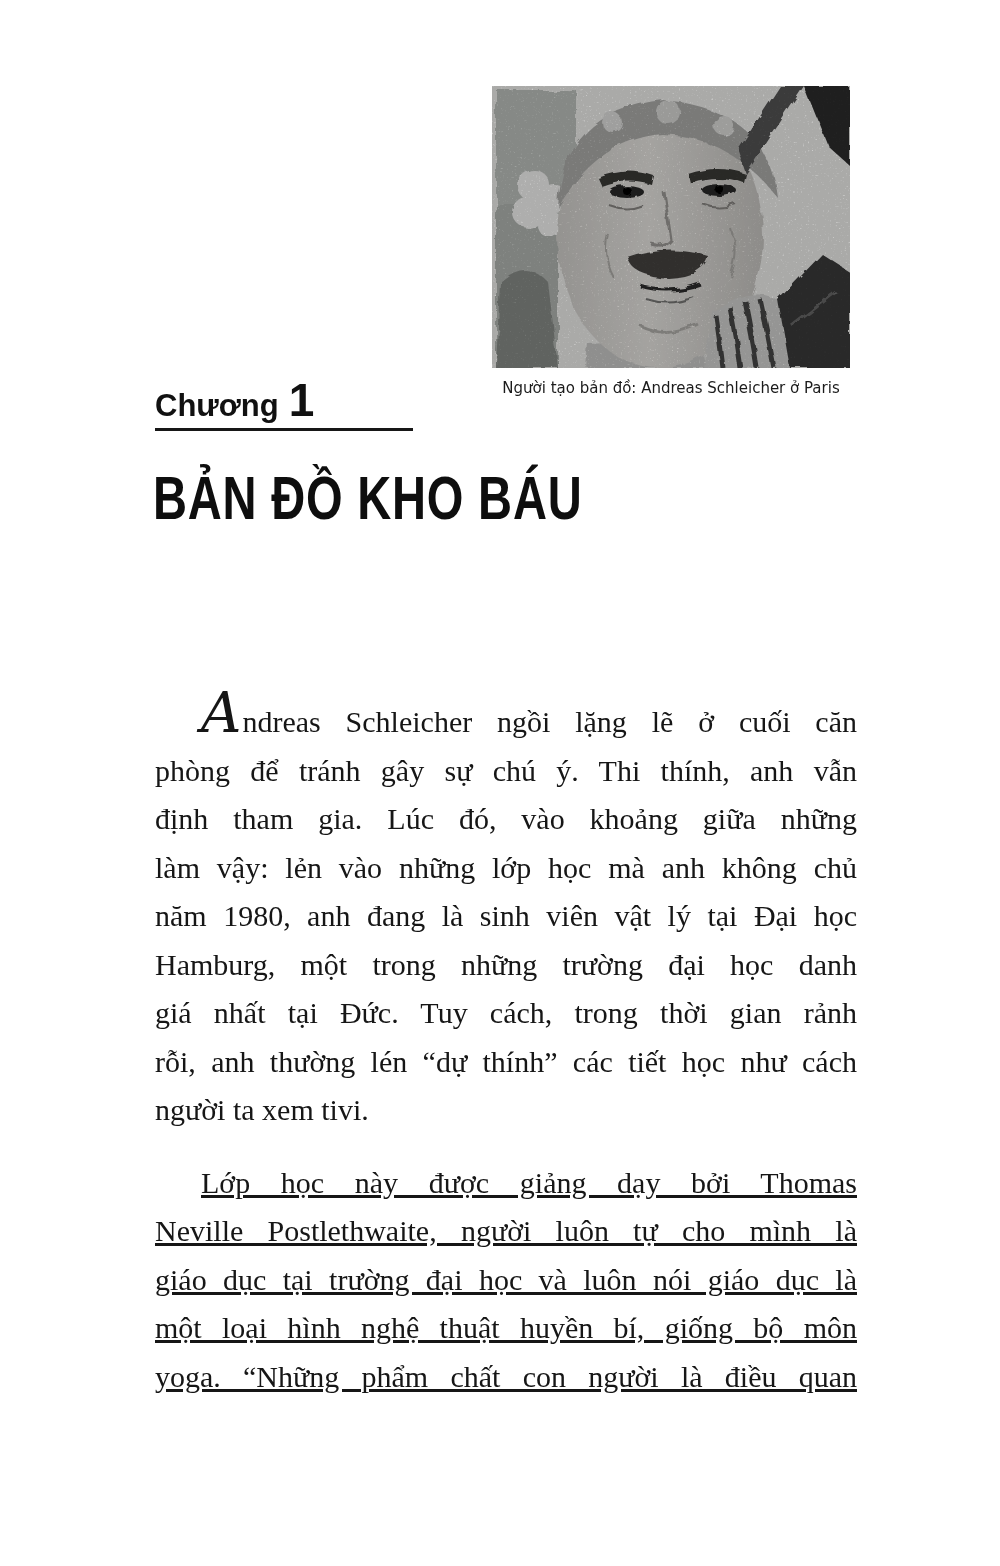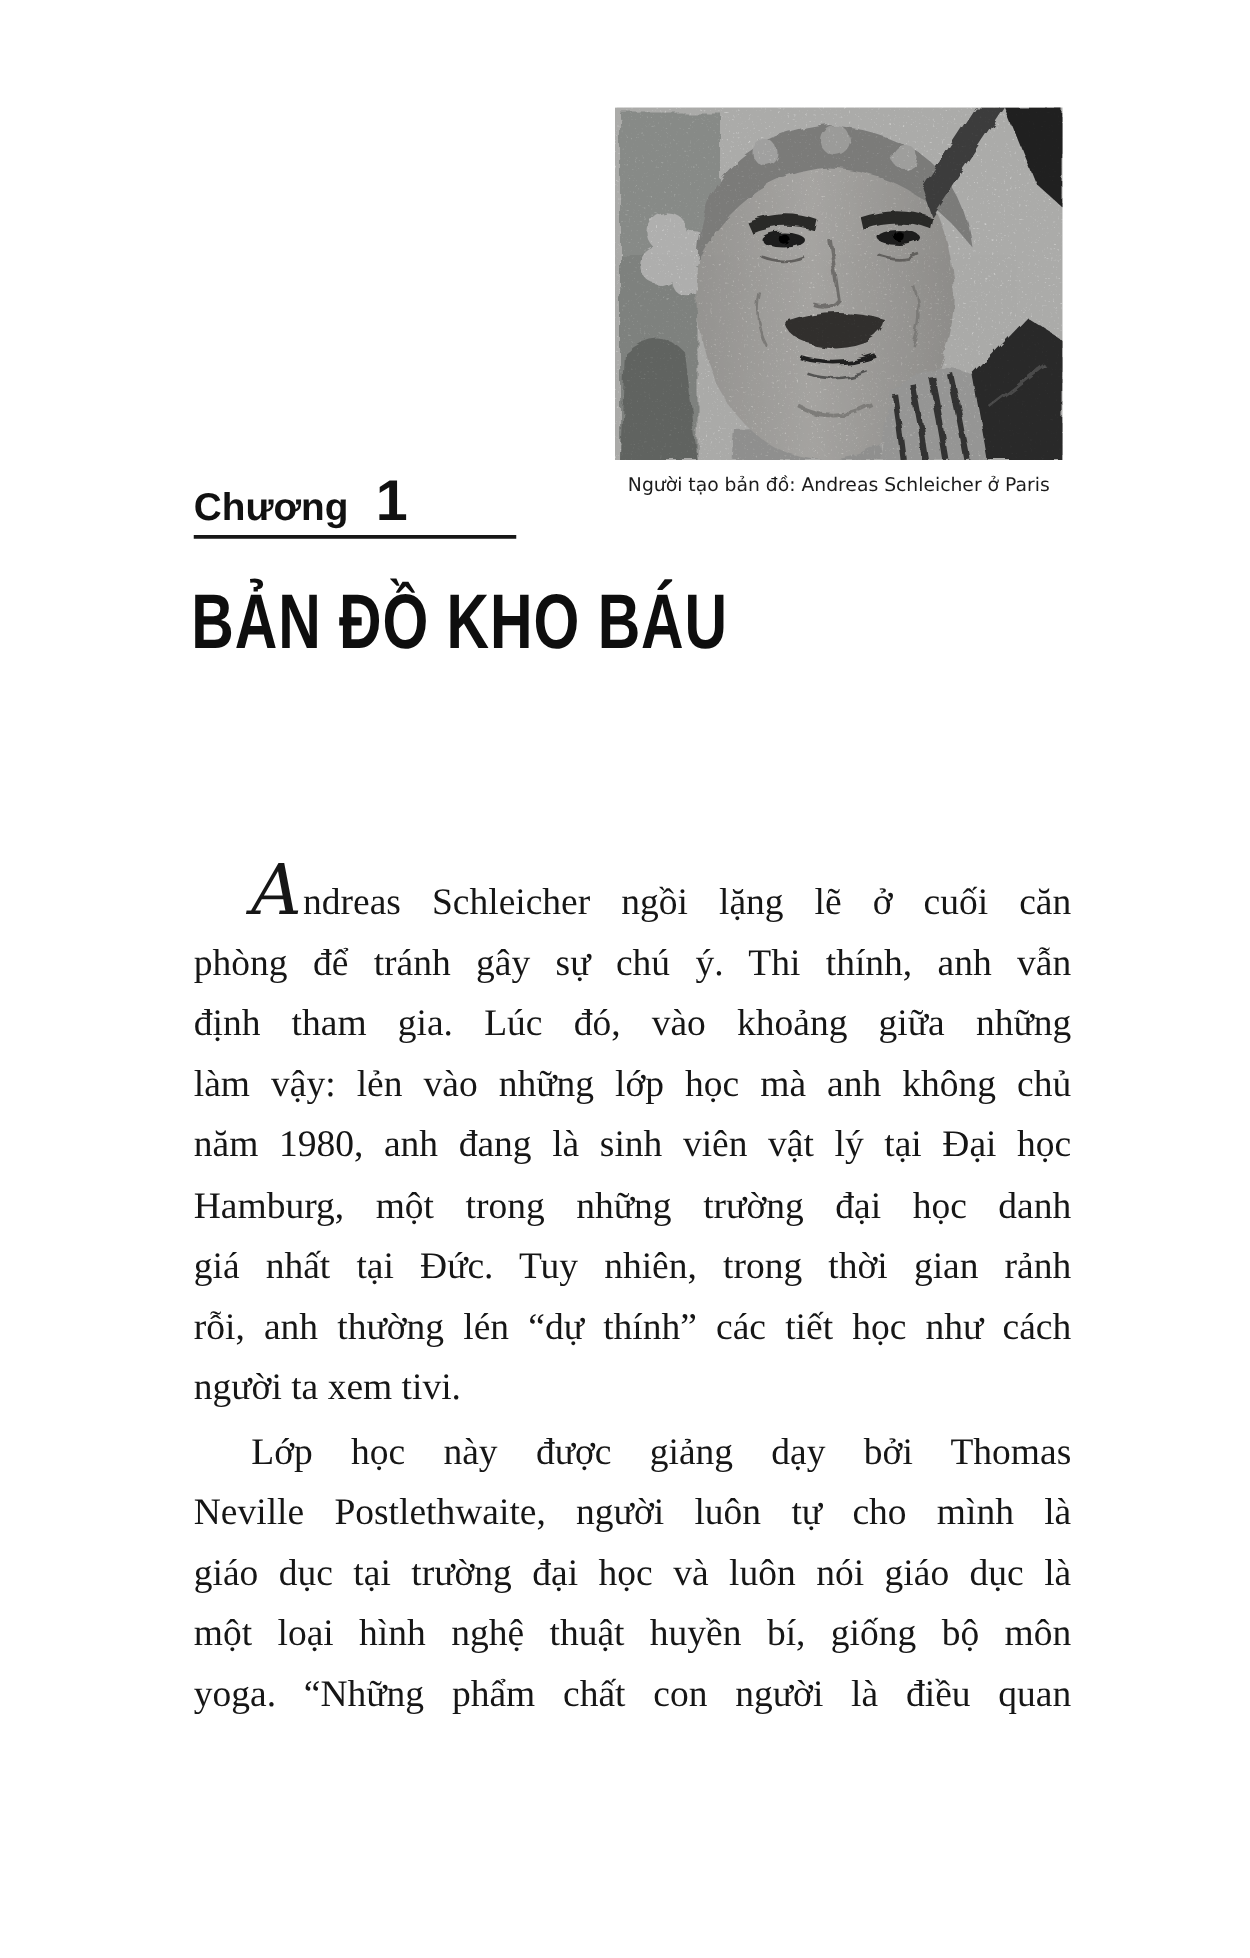--- a/index.html
+++ b/index.html
@@ -10,37 +10,37 @@
   }
   .photo { position: absolute; left: 492px; top: 86px; width: 358px; height: 282px; }
   .photo svg { display: block; width: 100%; height: 100%; }
   .caption {
     position: absolute; left: 470px; top: 379px; width: 402px;
     text-align: center; white-space: nowrap;
     font-family: "DejaVu Sans", sans-serif; font-size: 15px; color: #1b1b1b;
   }
   .chapter {
     position: absolute; left: 155px; top: 376px;
-    display: flex; align-items: baseline; gap: 22px;
+    display: flex; align-items: baseline; gap: 10px;
     font-family: "Liberation Sans", sans-serif; font-weight: bold; color: #111;
   }
   .ch-label { font-size: 31px; line-height: 1.25; }
   .ch-num   { font-size: 46px; line-height: 1.05; }
   .rule { position: absolute; left: 155px; top: 428px; width: 258px; height: 3px; background: #171717; }
   .title {
     position: absolute; left: 153px; top: 461px; margin: 0;
     font-family: "Liberation Sans", sans-serif; font-weight: bold;
     font-size: 62px; line-height: 1.18; letter-spacing: 1px; color: #0e0e0e;
     transform: scaleX(0.76); transform-origin: left top; white-space: nowrap;
   }
   .body-text {
     position: absolute; left: 155px; top: 698px; width: 702px;
     font-size: 30px; line-height: 48.5px; color: #161616;
   }
-  .paragraph + .paragraph { margin-top: 3px; }
+  .paragraph + .paragraph { margin-top: 24px; text-decoration: underline; }
   .line { text-align: justify; text-align-last: justify; height: 48.5px; }
   .line.last { text-align-last: left; }
   .line.first { padding-left: 46px; }
   .initial {
     font-family: "DejaVu Serif", serif; font-style: italic;
     font-size: 56px; line-height: 0; margin-right: 1px;
   }
 </style>
 </head>
 <body>
@@ -125,21 +125,21 @@
   <h1 class="title">BẢN ĐỒ KHO BÁU</h1>
 
   <div class="body-text">
       <div class="paragraph">
         <div class="line first"><span class="initial">A</span>ndreas Schleicher ngồi lặng lẽ ở cuối căn</div>
         <div class="line">phòng để tránh gây sự chú ý. Thi thính, anh vẫn</div>
         <div class="line">định tham gia. Lúc đó, vào khoảng giữa những</div>
         <div class="line">làm vậy: lẻn vào những lớp học mà anh không chủ</div>
         <div class="line">năm 1980, anh đang là sinh viên vật lý tại Đại học</div>
         <div class="line">Hamburg, một trong những trường đại học danh</div>
-        <div class="line">giá nhất tại Đức. Tuy nhiên, trong thời gian rảnh</div>
+        <div class="line">giá nhất tại Đức. Tuy cách, trong thời gian rảnh</div>
         <div class="line">rỗi, anh thường lén “dự thính” các tiết học như cách</div>
         <div class="line last">người ta xem tivi.</div>
       </div>
       <div class="paragraph">
         <div class="line first">Lớp học này được giảng dạy bởi Thomas</div>
         <div class="line">Neville Postlethwaite, người luôn tự cho mình là</div>
         <div class="line">giáo dục tại trường đại học và luôn nói giáo dục là</div>
         <div class="line">một loại hình nghệ thuật huyền bí, giống bộ môn</div>
         <div class="line">yoga. “Những phẩm chất con người là điều quan</div>
       </div>

